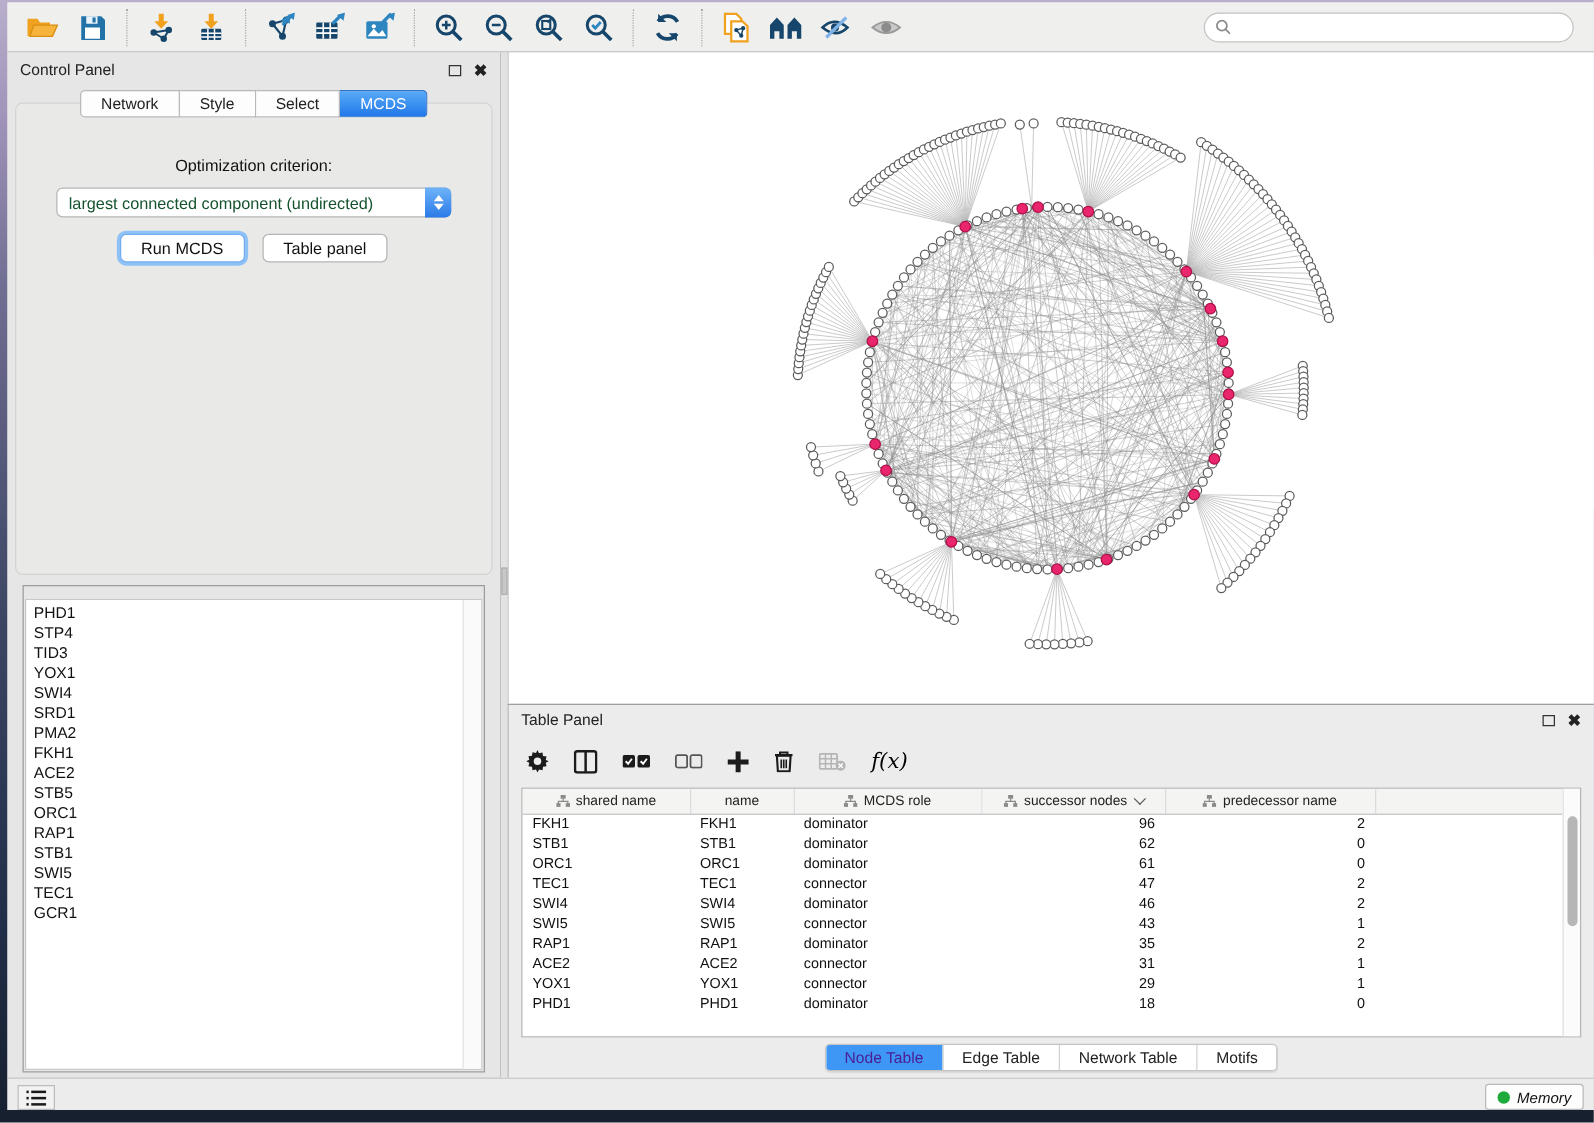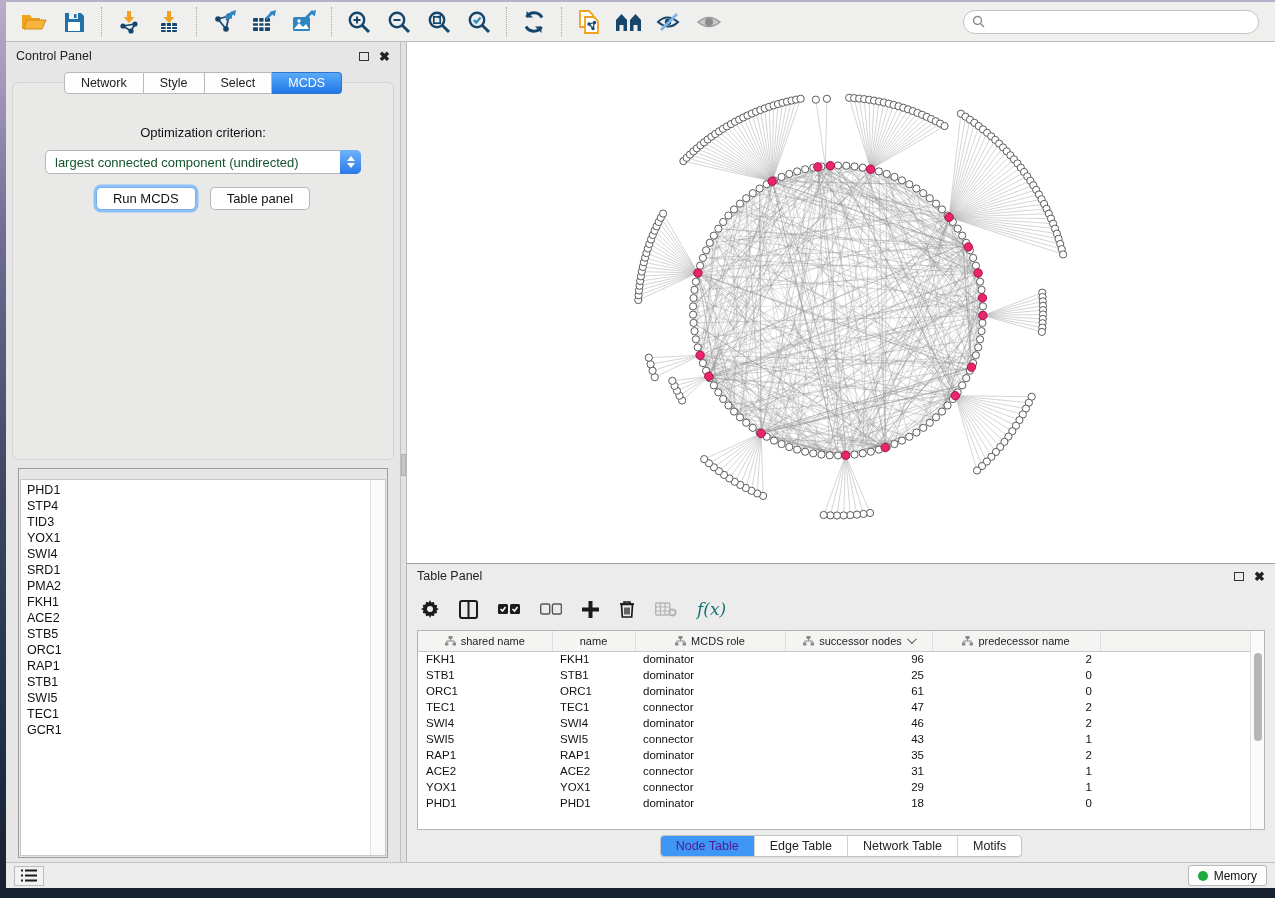--- a/index.html
+++ b/index.html
@@ -64,40 +64,40 @@
   .net-title { position:absolute; left:0; right:0; text-align:center; font-size:12px; color:#333; }
   .net-canvas { flex:1; background:#fff; position:relative; }
   .net-canvas svg { position:absolute; inset:0; }
 
   
   .table-panel { flex:1; background:#ececec; border-top:1px solid #9f9f9f; border-left:1px solid #b9b9b9; display:flex; flex-direction:column; position:relative; min-height:0; }
   .tp-header { height:24px; display:flex; align-items:center; padding:0 10px; font-size:12.5px; color:#222; }
   .tp-header .win-btns { margin-left:auto; display:flex; gap:10px; align-items:center; }
   .tp-toolbar { height:42px; display:flex; align-items:center; padding:0 14px; gap:20px; }
   .tp-icon { display:flex; align-items:center; justify-content:center; cursor:default; }
-  .fx-label { font-family:"DejaVu Serif", serif; font-style:italic; font-size:17px; color:#0f766e; }
+  .fx-label { font-family:"DejaVu Serif", serif; font-style:italic; font-size:17px; color:#000000; }
   .table-wrap { margin:0 10px; background:#fff; border:1px solid #b5b5b5; flex:1; min-height:0; display:flex; position:relative; }
   .table-main { flex:1; overflow:hidden; }
   table.data { border-collapse:collapse; table-layout:fixed; width:100%; }
   table.data th { height:20px; background:#f4f4f3; border-bottom:1px solid #c9c9c9; border-right:1px solid #dcdcdc; font-size:11px; font-weight:normal; color:#222; white-space:nowrap; overflow:hidden; }
   table.data th .th-inner { display:flex; align-items:center; justify-content:center; gap:5px; padding:0 4px; }
   table.data th.filler { border-right:none; }
   table.data td { height:16px; font-size:11.5px; color:#111; padding:0 8px; white-space:nowrap; overflow:hidden; }
   td.num { text-align:right; padding-right:10px; }
   .sort-chev { width:7px; height:7px; border-right:1.4px solid #555; border-bottom:1.4px solid #555; transform:rotate(45deg) translateY(-2px); display:inline-block; }
   .tbl-scroll { width:14px; background:#fbfbfb; border-left:1px solid #e0e0e0; position:relative; }
   .tbl-thumb { position:absolute; top:22px; left:2.5px; width:8px; height:88px; background:#b6b6b6; border-radius:5px; }
   .tp-tabs { height:32px; flex:none; display:flex; justify-content:center; align-items:center; }
   .tp-tab-group { display:flex; background:#fff; border:1px solid #c4c4c4; border-radius:4px; overflow:hidden; box-shadow:0 1px 1px rgba(0,0,0,.08); }
   .tp-tab { font-size:12.5px; padding:3px 15px; color:#222; border-left:1px solid #d2d2d2; cursor:default; }
   .tp-tab:first-child { border-left:none; }
   .tp-tab.selected { background:#3e96f5; color:#4c1d95; }
 
   
-  .statusbar { height:26px; flex:none; background:#ececec; border-top:1px solid #c2c2c2; display:flex; align-items:center; padding:0 8px; }
+  .statusbar { height:26px; flex:none; background:#ececec; border-top:1px solid #c2c2c2; display:flex; align-items:flex-end; padding:0 8px;font-style:italic; }
   .list-btn { width:30px; height:20px; background:#f2f2f2; border:1px solid #bcbcbc; display:flex; align-items:center; justify-content:center; }
   .memory-btn { margin-left:auto; height:21px; background:#fdfdfd; border:1px solid #b9b9b9; border-radius:3px; display:flex; align-items:center; gap:6px; padding:0 9px; font-size:12px; color:#111; }
   .mem-dot { width:10px; height:10px; border-radius:50%; }
 
   .ico { display:block; }
 </style>
 </head>
 <body>
 
 <div class="app">
@@ -1328,21 +1328,21 @@
                     <td>FKH1</td>
                     <td>dominator</td>
                     <td class="num">96</td>
                     <td class="num">2</td>
                     <td></td>
                   </tr>
                   <tr>
                     <td>STB1</td>
                     <td>STB1</td>
                     <td>dominator</td>
-                    <td class="num">25</td>
+                    <td class="num">62</td>
                     <td class="num">0</td>
                     <td></td>
                   </tr>
                   <tr>
                     <td>ORC1</td>
                     <td>ORC1</td>
                     <td>dominator</td>
                     <td class="num">61</td>
                     <td class="num">0</td>
                     <td></td>

